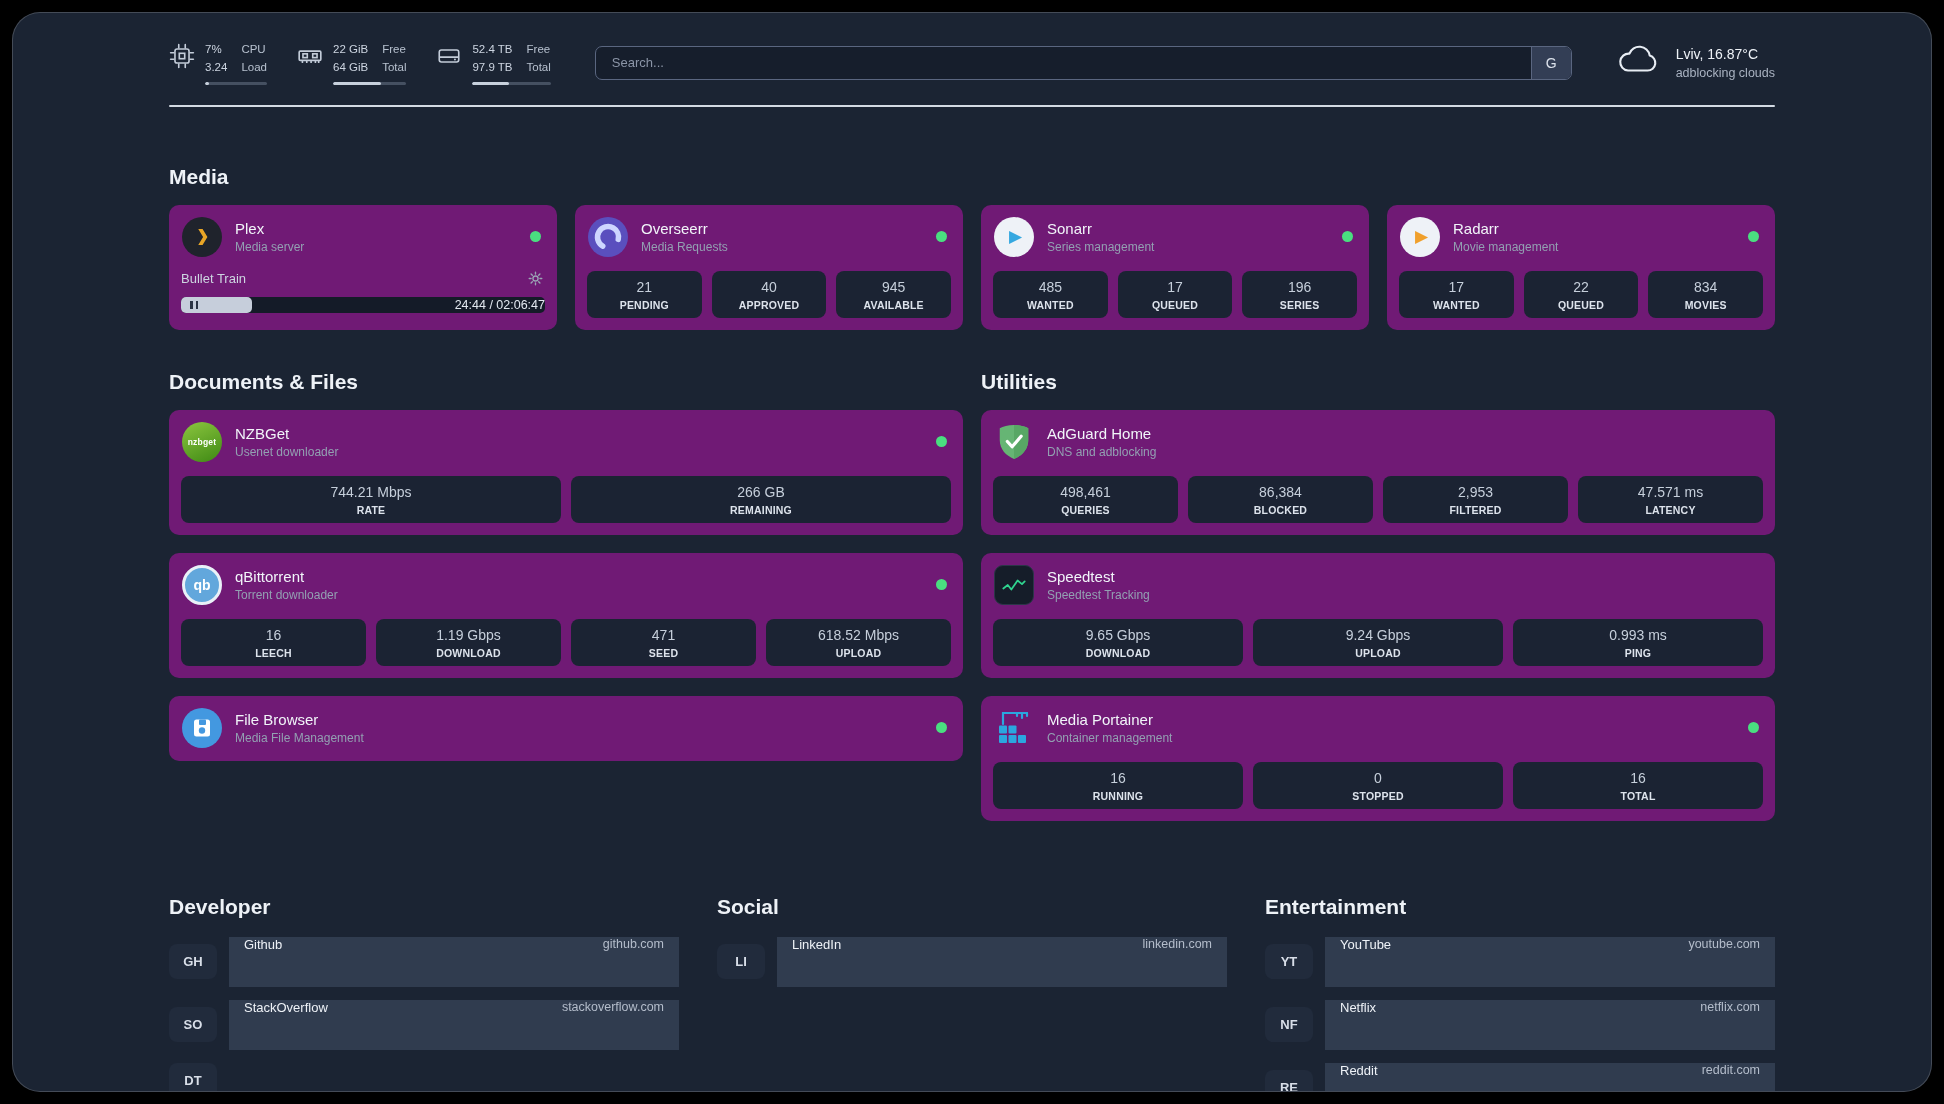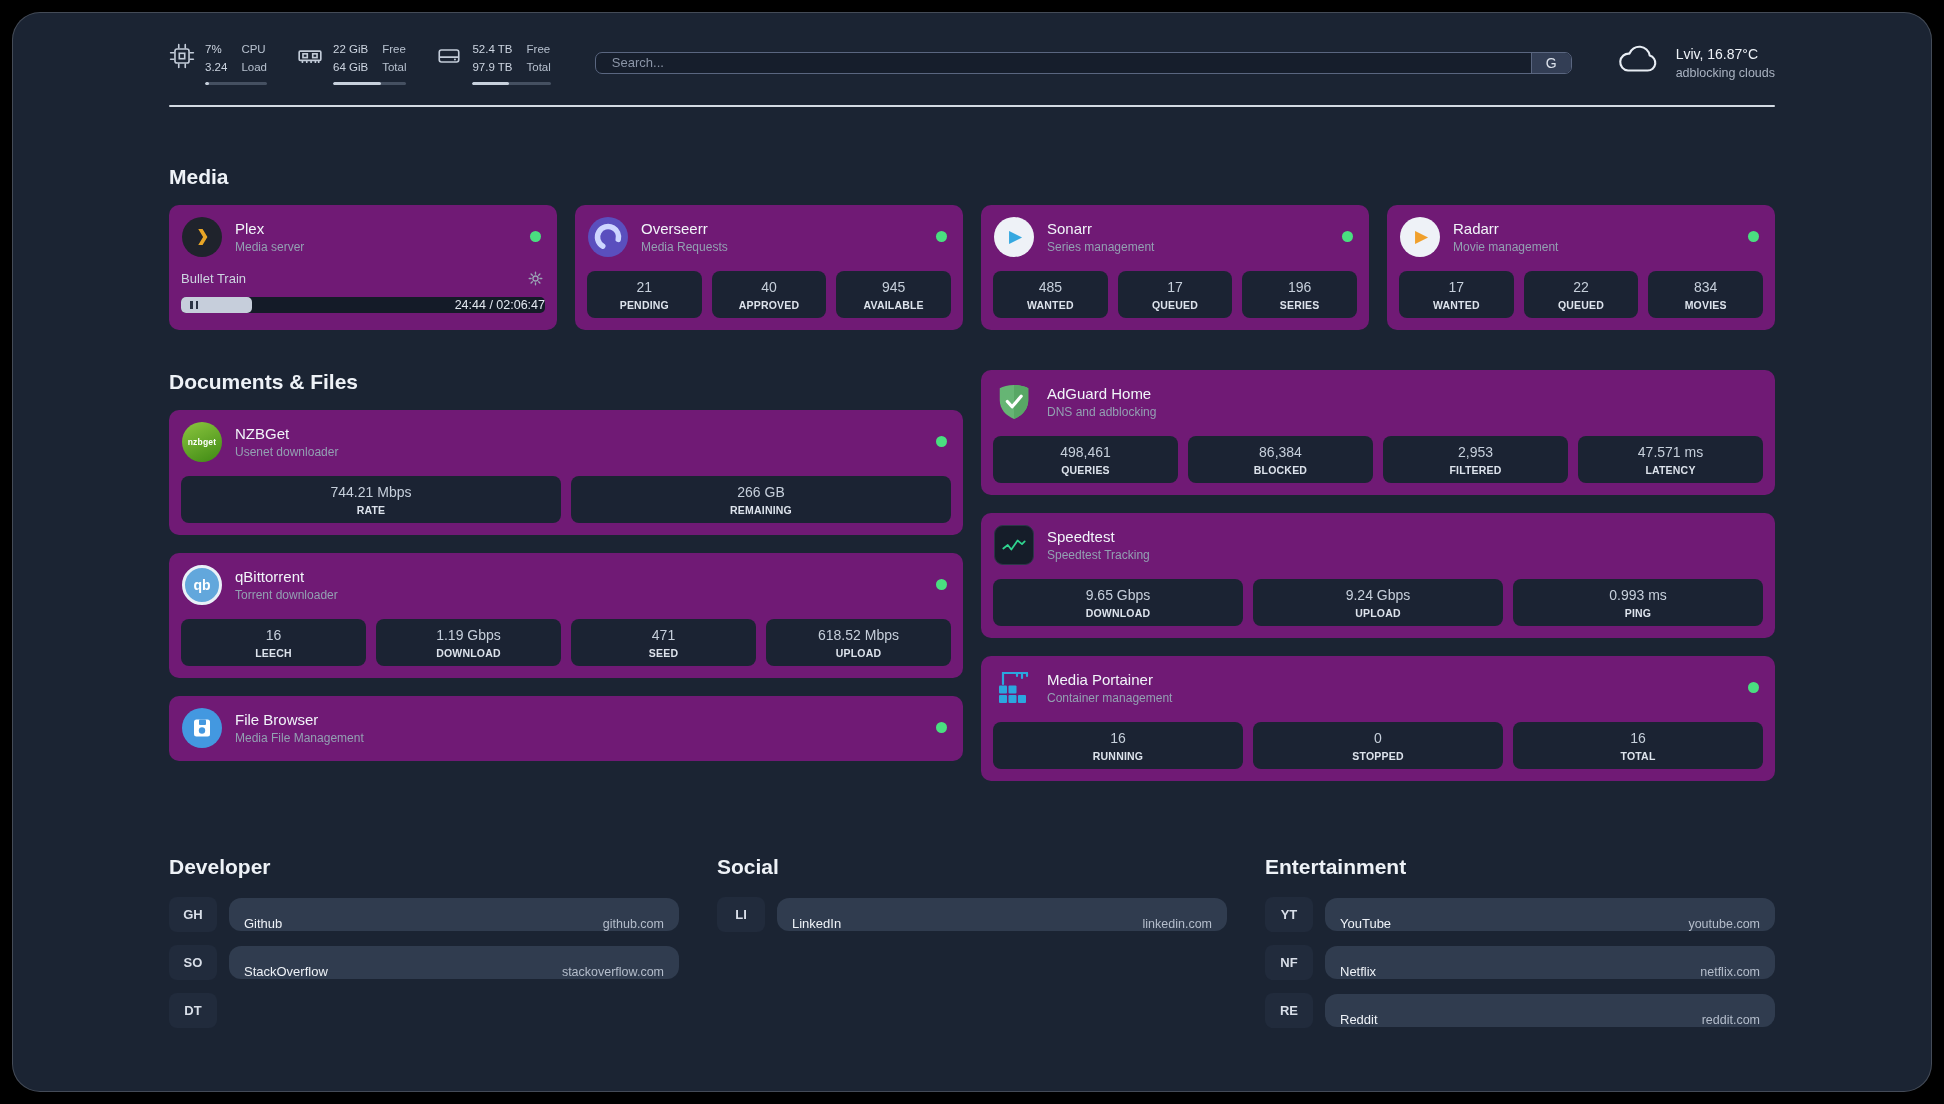--- a/index.html
+++ b/index.html
@@ -12,21 +12,21 @@
   .topbar { display:flex; align-items:center; gap:30px; }
   .res { display:flex; flex-direction:column; gap:5px; }
   .res-main { display:flex; align-items:flex-start; gap:10px; }
   .res-icon { width:26px; height:26px; color:#c3ccd9; flex:none; margin-top:2px; }
   .res-col { display:flex; flex-direction:column; font-size:11.5px; color:#cdd5e1; line-height:1.55; white-space:nowrap; }
   .res-col.labs { color:#b7c1cf; }
   .res-cols { display:flex; gap:14px; }
   .res-bar { height:3px; background:rgba(148,163,184,.35); border-radius:2px; margin-left:36px; overflow:hidden; }
   .res-fill { height:100%; background:#c7d0dc; border-radius:2px; }
 
-  .search { flex:1; display:flex; height:22px; border:1px solid #5a6680; border-radius:7px; background:#161e2c; overflow:hidden; margin:4px 14px; }
+  .search { flex:1; display:flex; height:34px; border:1px solid #5a6680; border-radius:7px; background:#161e2c; overflow:hidden; margin:4px 14px; }
   .search input { flex:1; background:transparent; border:none; outline:none; color:#e5e9f0; padding:0 16px; font-size:13px; font-family:inherit; }
   .search input::placeholder { color:#8b95a7; }
   .search-btn { width:40px; background:#333e55; color:#dde3ec; display:flex; align-items:center; justify-content:center; font-size:14px; border:none; border-left:1px solid #5a6680; cursor:pointer; font-family:inherit; }
 
   .weather { display:flex; align-items:center; gap:14px; }
   .weather-text { display:flex; flex-direction:column; line-height:1.45; }
   .weather-loc { font-size:14px; color:#eef2f7; }
   .weather-cond { font-size:12.5px; color:#aab3c2; }
 
   .divider { height:2px; background:#d3dae3; border-radius:1px; margin-top:20px; }
@@ -72,21 +72,21 @@
   .icon-nzbget-bg { background:linear-gradient(155deg,#8cc63f 0%,#3e8914 100%); }
   .nzb-label { color:#fff; font-size:8.5px; font-weight:700; letter-spacing:.2px; }
   .icon-qb-bg { background:#62a7dc; color:#fff; font-weight:700; font-size:14px; border:3px solid #e9f1f8; }
   .sq { width:40px; height:40px; border-radius:9px; background:#151d29; border:1px solid #2b3648; display:flex; align-items:center; justify-content:center; }
 
   
   .bgroups { display:grid; grid-template-columns:1fr 1fr 1fr; gap:0 38px; margin-top:56px; }
   .bgroup .section-h { margin-bottom:18px; }
   .bmrow { display:flex; align-items:center; gap:12px; margin-bottom:13px; cursor:pointer; }
   .babbr { width:48px; height:35px; border-radius:8px; background:#212b3c; color:#d8dee8; display:flex; align-items:center; justify-content:center; font-size:13px; font-weight:600; flex:none; }
-  .bbar { flex:1; height:33px; border-radius:12px; background:#303c4f; display:flex; align-items:flex-end; justify-content:space-between; padding:0 15px; }
+  .bbar { flex:1; height:50px; border-radius:0; background:#303c4f; display:flex; align-items:flex-start; justify-content:space-between; padding:0 15px; }
   .bname { color:#eef2f7; font-size:13px; }
   .bdomain { color:#b4bdcb; font-size:12.5px; }
 </style>
 </head>
 <body>
 
 <div class="page">
 <div class="panel">
 <div class="content">
 
@@ -390,20 +390,21 @@
           <div class="ctitles">
             <div class="cname">File Browser</div>
             <div class="csub">Media File Management</div>
           </div>
           <span class="cdot"></span>
         </div>
       </div>
     </div>
 
     <div class="col">
+      <h2 class="section-h">Utilities</h2>
 
       <div class="card">
         <div class="chead">
           <span class="cicon">
             <svg viewBox="0 0 40 40" width="38" height="40">
               <path d="M20 2c6.5 0 11.5 1.6 15 3.4V18c0 9.6-6.3 16.4-15 20C11.3 34.4 5 27.6 5 18V5.4C8.5 3.6 13.5 2 20 2Z" fill="#66b574"></path>
               <path d="M20 2c6.5 0 11.5 1.6 15 3.4V18c0 9.6-6.3 16.4-15 20Z" fill="#58a765"></path>
               <path d="M13 19.5l5 5.5 9.5-11" fill="none" stroke="#fff" stroke-width="3.4" stroke-linecap="round" stroke-linejoin="round"></path>
             </svg>
           </span>

